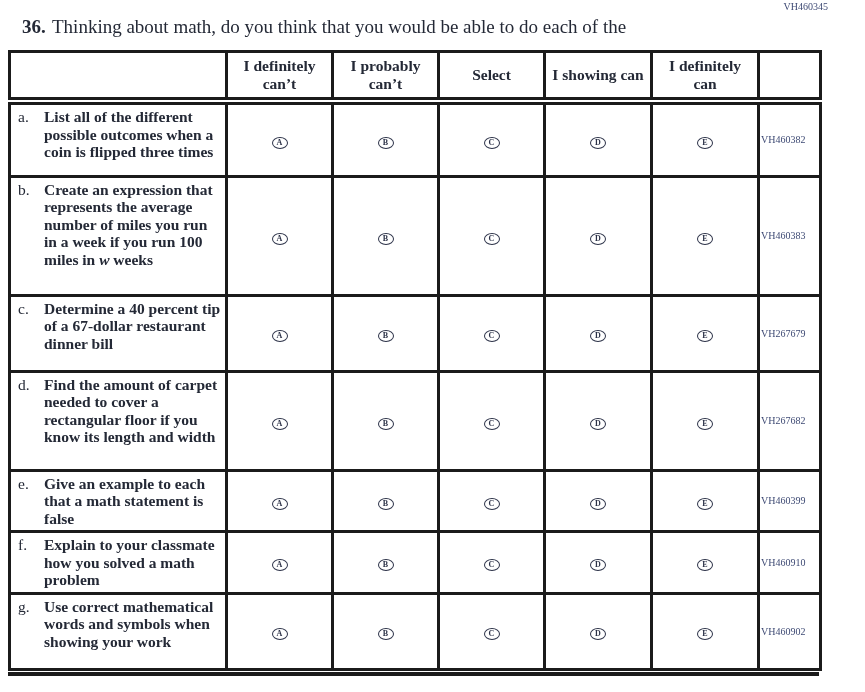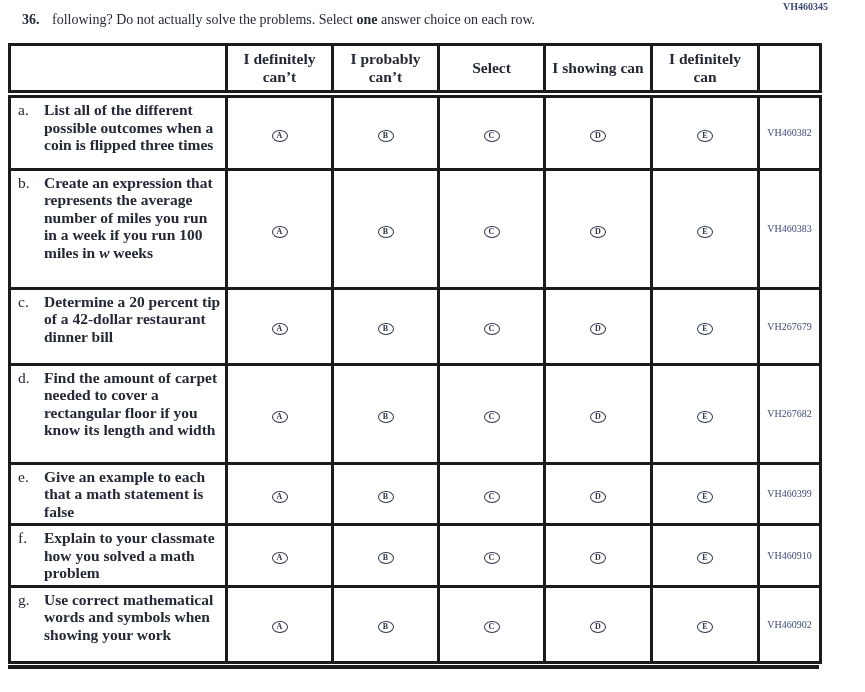--- a/index.html
+++ b/index.html
@@ -7,27 +7,27 @@
   body {
     width: 865px; height: 692px;
     background: #ffffff;
     font-family: "Liberation Serif", "DejaVu Serif", serif;
     color: #242936;
     position: relative;
     overflow: hidden;
   }
   .page-code-top {
     position: absolute; top: 1px; right: 37px;
-    font-size: 10px; color: #3e4a74; letter-spacing: 0; font-weight: bold;
+    font-size: 10px; color: #3e4a74; letter-spacing: 0;
   }
   .question {
     display: flex;
-    margin: 9px 0 0 22px;
+    margin: 16px 0 0 22px;
     width: 720px;
-    font-size: 14px;
+    font-size: 19px;
     line-height: 21.5px;
   }
   .q-number { font-weight: bold; width: 30px; flex-shrink: 0; }
   .q-line { display: block; }
   .bold { font-weight: bold; }
 
   table.survey {
     border-collapse: collapse;
     table-layout: fixed;
     width: 811px;
@@ -69,41 +69,40 @@
     border: 1.4px solid #2c3248;
     border-radius: 50%;
     font-size: 8px;
     line-height: 8px;
     font-weight: bold;
     color: #2c3248;
     cursor: pointer;
   }
   td.code-cell {
     vertical-align: middle;
-    text-align: center;
     font-size: 10px;
     color: #3e4a74;
     padding: 0 1px;
   }
   .bottom-strip {
     margin: 1px 0 0 8px;
     width: 811px;
     height: 4px;
     background: #1b1b1b;
   }
 </style>
 </head>
 <body>
 
 <div class="page-code-top">VH460345</div>
 
 <div class="question">
   <span class="q-number">36.</span>
   <span class="q-text">
-      <span class="q-line"><span>following? Do not actually solve the problems. Select </span><span class="bold">one</span><span> answer choice on each row.</span></span>
+      <span class="q-line">Thinking about math, do you think that you would be able to do each of the</span>
     </span>
 </div>
 
 <table class="survey">
   <colgroup>
     <col style="width:217px">
       <col style="width:106px">
       <col style="width:106px">
     <col style="width:106px">
       <col style="width:107px">
@@ -147,21 +146,21 @@
       <td class="bubble-cell"><span class="bubble">B</span></td>
       <td class="bubble-cell"><span class="bubble">C</span></td>
       <td class="bubble-cell"><span class="bubble">D</span></td>
       <td class="bubble-cell"><span class="bubble">E</span></td>
       <td class="code-cell">VH460383</td>
     </tr>
     <tr style="height:76px">
       <td class="statement-cell">
         <div class="statement-inner">
           <span class="row-letter">c.</span>
-          <span class="row-text"><span>Determine a 20 percent tip of a 42-dollar restaurant dinner bill</span><span class="ital"></span><span></span></span>
+          <span class="row-text"><span>Determine a 40 percent tip of a 67-dollar restaurant dinner bill</span><span class="ital"></span><span></span></span>
         </div>
       </td>
       <td class="bubble-cell"><span class="bubble">A</span></td>
       <td class="bubble-cell"><span class="bubble">B</span></td>
       <td class="bubble-cell"><span class="bubble">C</span></td>
       <td class="bubble-cell"><span class="bubble">D</span></td>
       <td class="bubble-cell"><span class="bubble">E</span></td>
       <td class="code-cell">VH267679</td>
     </tr>
     <tr style="height:99px">

